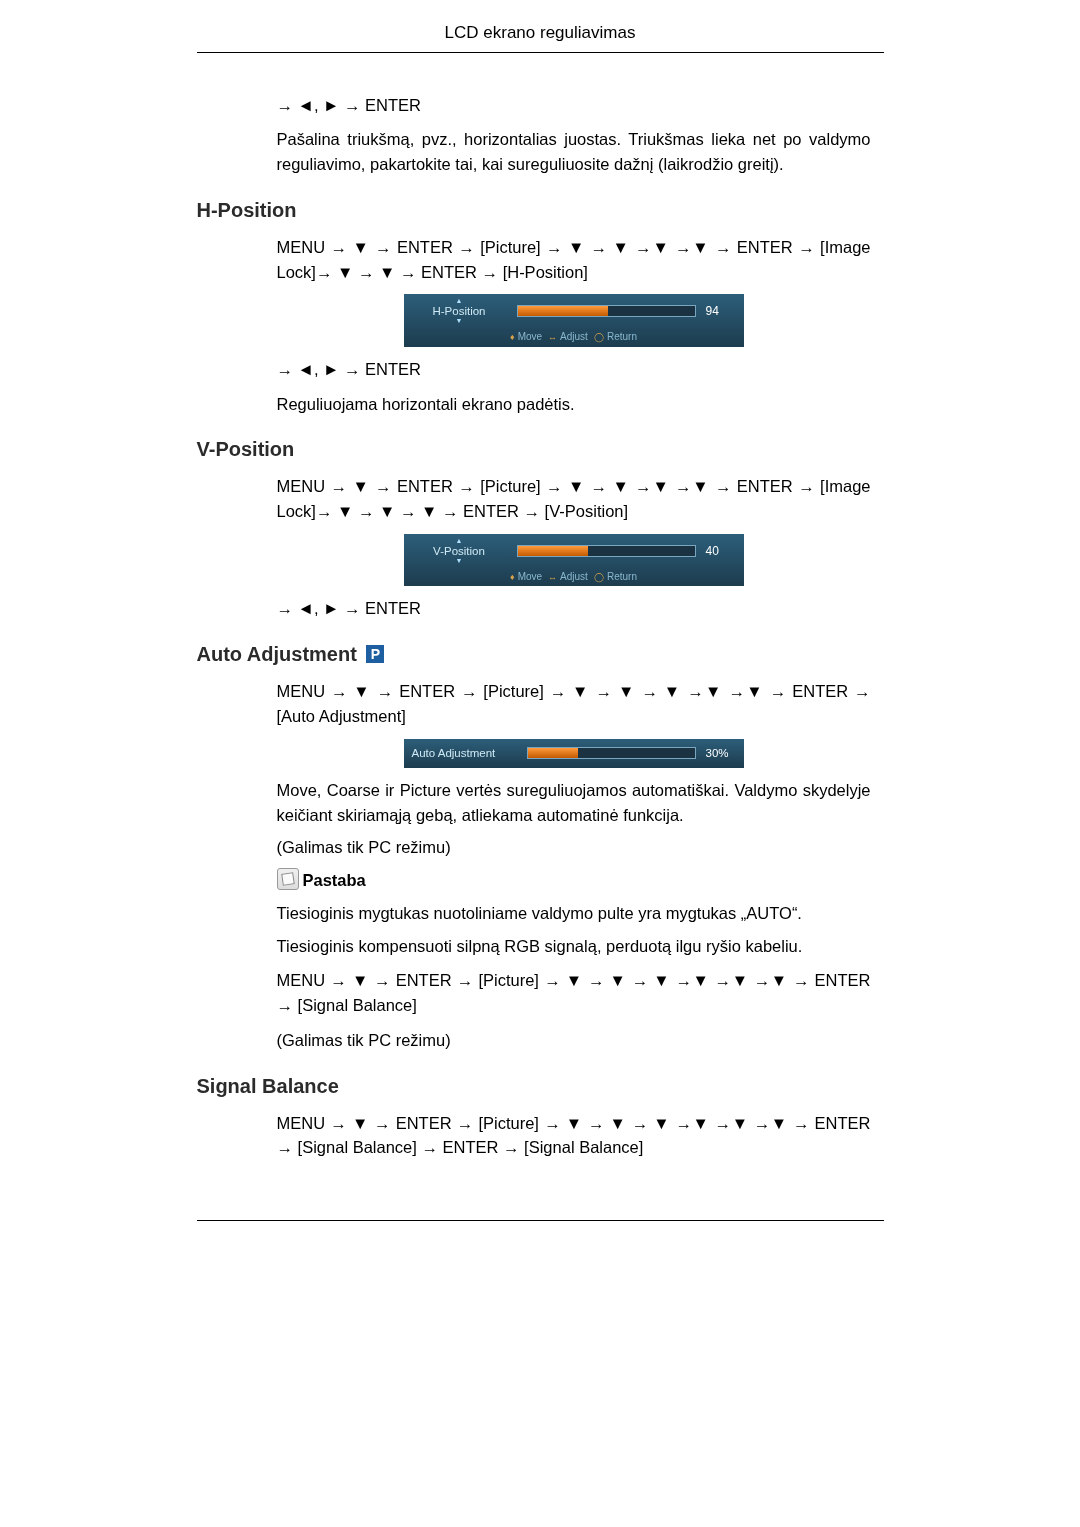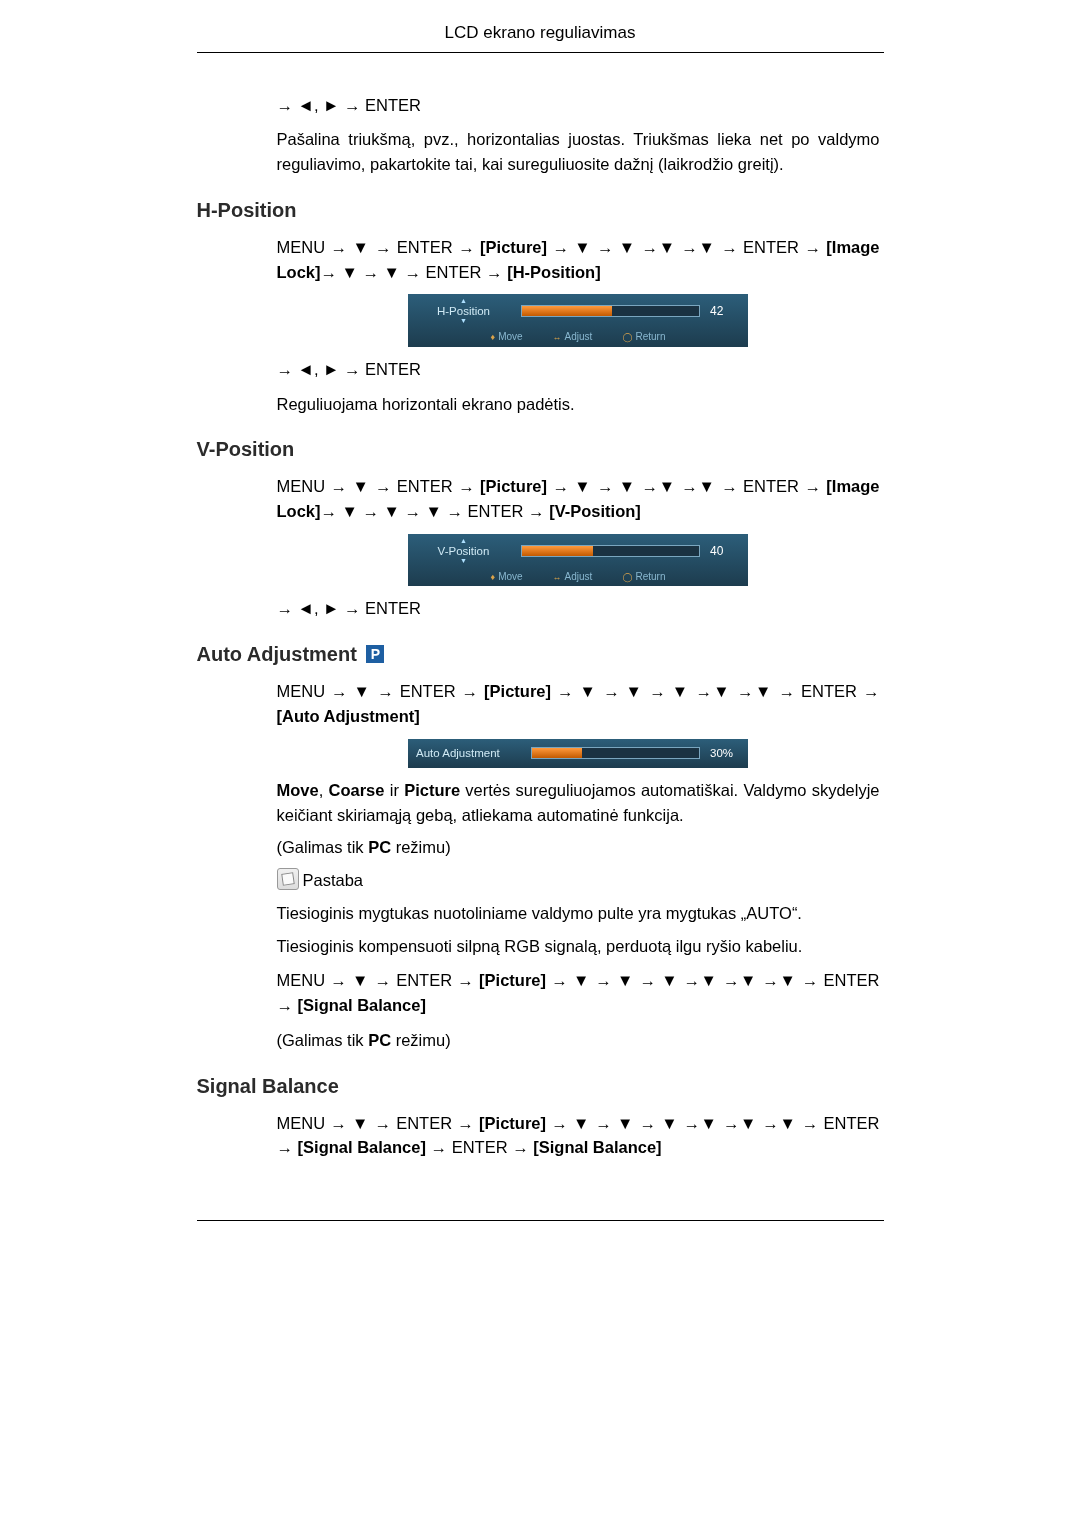--- a/index.html
+++ b/index.html
@@ -27,33 +27,33 @@
   }
   .section-heading {
     font-size: 20px;
     font-weight: bold;
     color: #2b2b2b;
     margin-top: 18px;
     margin-bottom: 10px;
   }
   .content-indent {
     margin-left: 80px;
-    margin-right: 4px;
+    margin-right: 13px;
   }
   .p {
     margin: 8px 0;
     text-align: justify;
   }
   .nav-line {
     margin: 10px 0;
     font-family: "Arial Unicode MS", Arial, sans-serif;
     text-align: justify;
   }
   .bold-screen {
-    font-weight: bold;
+    font-weight: normal;
   }
   .pbadge {
     display: inline-block;
     width: 18px;
     height: 18px;
     background: #1e5fa2;
     color: #fff;
     font-weight: bold;
     font-size: 14px;
     text-align: center;
@@ -74,21 +74,21 @@
   }
   .note-icon::before {
     content: "";
     position: absolute;
     left: 4px; top: 4px; right: 4px; bottom: 4px;
     border: 1px solid #888;
     transform: rotate(-8deg);
     background: #fafafa;
   }
   .note-label {
-    font-weight: normal;
+    font-weight: bold;
   }
 
   
   .osd {
     width: 340px;
     margin: 6px auto 10px auto;
     background: linear-gradient(#2c5e7a, #1d3c4e);
     color: #cfe9f4;
     font-size: 12px;
     padding: 4px 8px 2px 8px;
@@ -126,21 +126,21 @@
     left: 0; top: 0; bottom: 0;
     background: linear-gradient(#ff9a3d, #c35a00);
   }
   .osd-value {
     width: 30px;
     color: #fff;
   }
   .osd-row2 {
     display: flex;
     justify-content: center;
-    gap: 30px;
+    gap: 6px;
     font-size: 10px;
     color: #88b7cf;
     padding-top: 2px;
   }
   .osd-hint-sym {
     color: #d8a24a;
     font-size: 9px;
     margin-right: 3px;
   }
   .osd-auto {
@@ -182,21 +182,21 @@
     <div class="osd">
       <div class="osd-row1">
         <div class="osd-label-cell">
           <div class="osd-arrows-top">▲</div>
           <div class="osd-label">H-Position</div>
           <div class="osd-arrows-bottom">▼</div>
         </div>
         <div class="osd-bar">
           <div class="osd-bar-fill" style="width:51%"></div>
         </div>
-        <div class="osd-value">42</div>
+        <div class="osd-value">94</div>
       </div>
       <div class="osd-row2">
         <span><span class="osd-hint-sym">♦</span><span>Move</span></span>
         <span><span class="osd-hint-sym">↔</span><span>Adjust</span></span>
         <span><span class="osd-hint-sym">◯</span><span>Return</span></span>
       </div>
     </div>
 
     <div class="nav-line">→ ◄, ► → ENTER</div>
     <div class="p">Reguliuojama horizontali ekrano padėtis.</div>

